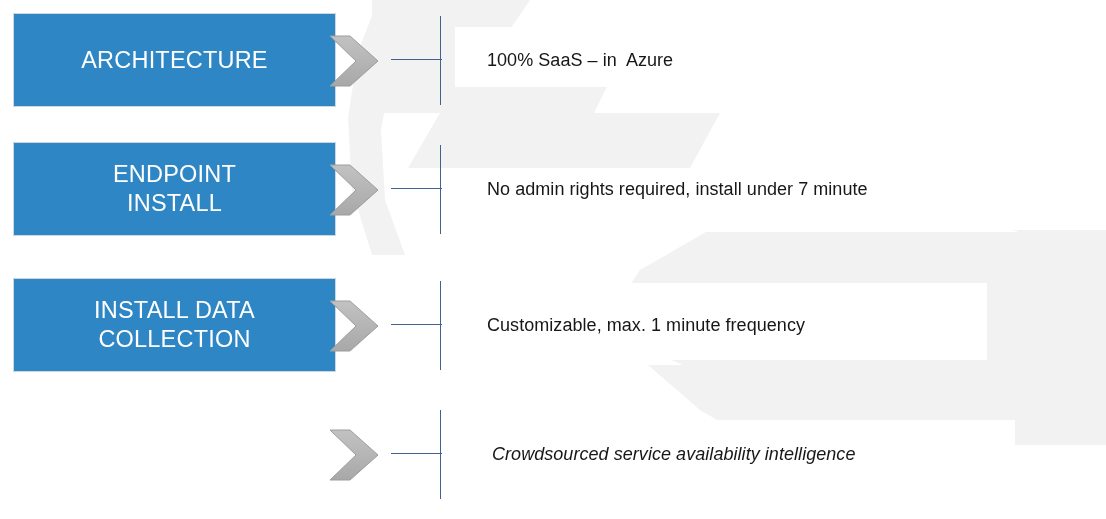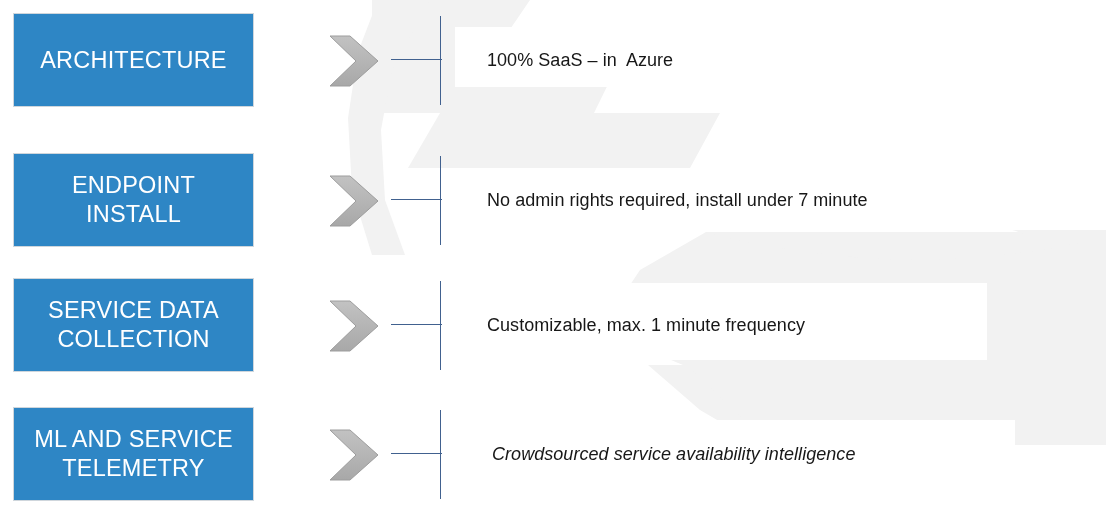--- a/index.html
+++ b/index.html
@@ -35,21 +35,21 @@
     left: 0;
     width: 1106px;
     height: 94px;
   }
 
   
   .label-box {
     position: absolute;
     left: 13px;
     top: 0;
-    width: 241px;
+    width: 323px;
     height: 94px;
     box-sizing: border-box;
     display: flex;
     align-items: center;
     justify-content: center;
     text-align: center;
     color: #ffffff;
     font-size: 23.5px;
     line-height: 1.22;
     letter-spacing: 0.2px;
@@ -99,21 +99,21 @@
     align-items: center;
     font-size: 18px;
     color: #171717;
     letter-spacing: 0.05px;
     white-space: pre;
   }
   .desc.indented { left: 492px; font-style: italic; }
 
   
   #row-1 { top: 13px; }
-  #row-2 { top: 153px; }
+  #row-2 { top: 142px; }
   #row-3 { top: 278px; }
   #row-4 { top: 407px; }
 </style>
 </head>
 <body>
 
 <div id="slide">
 
   <svg id="watermark" viewBox="0 0 1106 519" preserveAspectRatio="none" aria-hidden="true">
     <g fill="#f2f2f2">
@@ -173,42 +173,38 @@
       </defs>
       <path d="M4,2 L24,2 L52,27 L24,52 L4,52 L30,27 Z" fill="url(#chevGrad2)" stroke="#9d9d9d" stroke-width="1"></path>
     </svg>
     <div class="conn-h"></div>
     <div class="conn-v"></div>
     <div class="desc">No admin rights required, install under 7 minute</div>
   </div>
 
   <div class="row" id="row-3">
     <div class="label-box">
-      <span class="txt">SERVICE DATA
+      <span class="txt">INSTALL DATA
 COLLECTION</span>
     </div>
     <svg class="chevron" viewBox="0 0 56 54" aria-hidden="true">
       <defs>
         <linearGradient id="chevGrad3" x1="0" y1="0" x2="0" y2="1">
           <stop offset="0" stop-color="#c2c2c2"></stop>
           <stop offset="1" stop-color="#a8a8a8"></stop>
         </linearGradient>
       </defs>
       <path d="M4,2 L24,2 L52,27 L24,52 L4,52 L30,27 Z" fill="url(#chevGrad3)" stroke="#9d9d9d" stroke-width="1"></path>
     </svg>
     <div class="conn-h"></div>
     <div class="conn-v"></div>
     <div class="desc">Customizable, max. 1 minute frequency</div>
   </div>
 
   <div class="row" id="row-4">
-    <div class="label-box">
-      <span class="txt">ML AND SERVICE
-TELEMETRY</span>
-    </div>
     <svg class="chevron" viewBox="0 0 56 54" aria-hidden="true">
       <defs>
         <linearGradient id="chevGrad4" x1="0" y1="0" x2="0" y2="1">
           <stop offset="0" stop-color="#c2c2c2"></stop>
           <stop offset="1" stop-color="#a8a8a8"></stop>
         </linearGradient>
       </defs>
       <path d="M4,2 L24,2 L52,27 L24,52 L4,52 L30,27 Z" fill="url(#chevGrad4)" stroke="#9d9d9d" stroke-width="1"></path>
     </svg>
     <div class="conn-h"></div>

